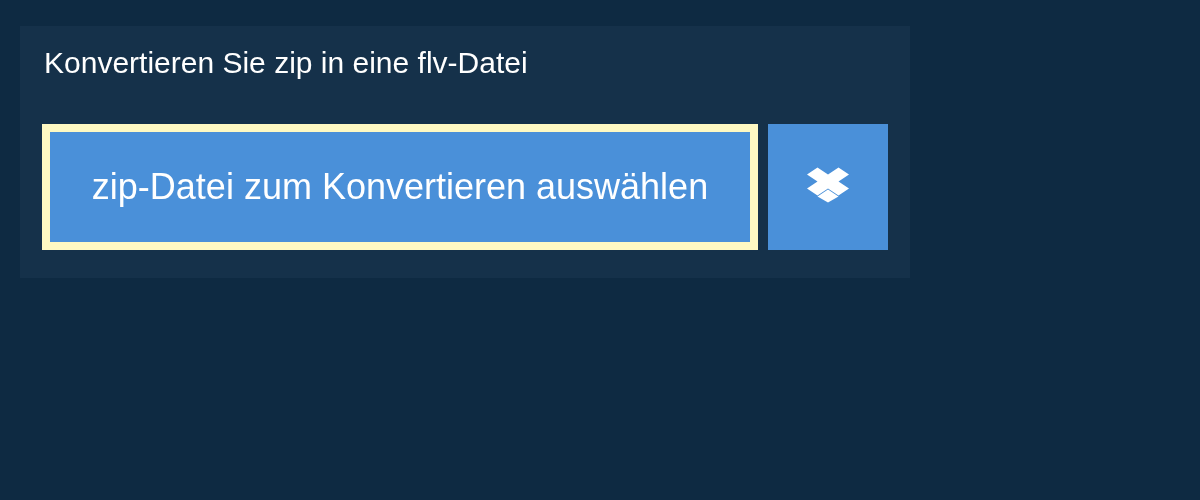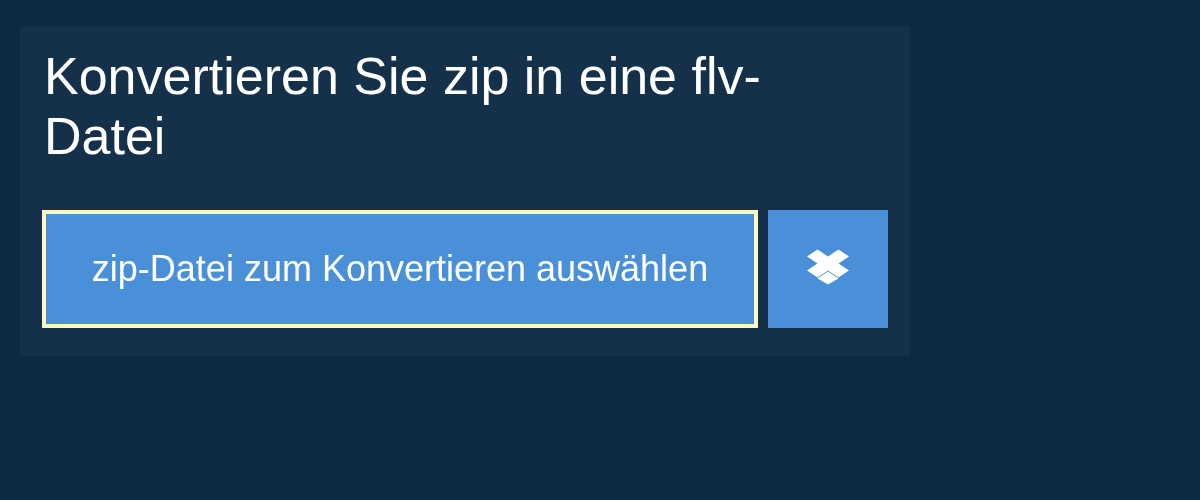--- a/index.html
+++ b/index.html
@@ -14,34 +14,34 @@
       position: absolute;
       left: 20px;
       top: 26px;
       width: 890px;
       background-color: #15314a;
     }
     .title {
       display: inline-block;
       background-color: #15314a;
       color: #ffffff;
-      font-size: 52px;
+      font-size: 30px;
       font-weight: 400;
       padding: 20px 28px 22px 24px;
     }
     .button-row {
       display: flex;
       padding: 22px 22px 28px 22px;
       gap: 10px;
       align-items: stretch;
     }
     .select-button {
       flex: 1;
       background-color: #4a90d9;
-      border: 4px solid #fef9c3;
+      border: 8px solid #fef9c3;
       color: #ffffff;
       font-size: 36px;
       font-weight: 400;
       padding: 34px 20px;
       cursor: pointer;
       display: flex;
       align-items: center;
       justify-content: center;
     }
     .dropbox-button {

